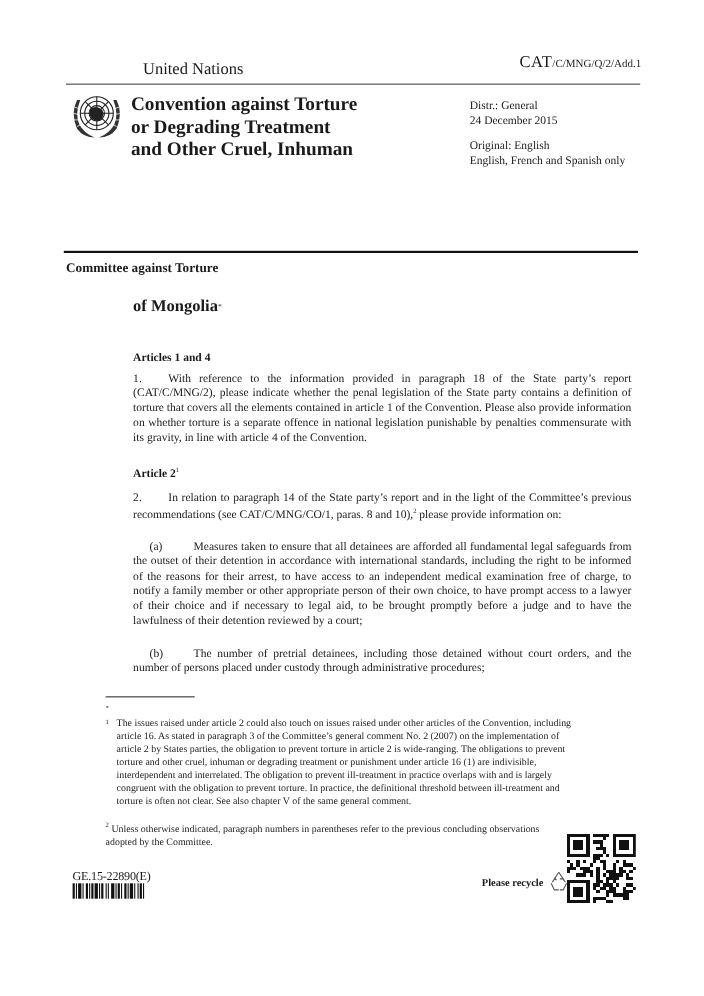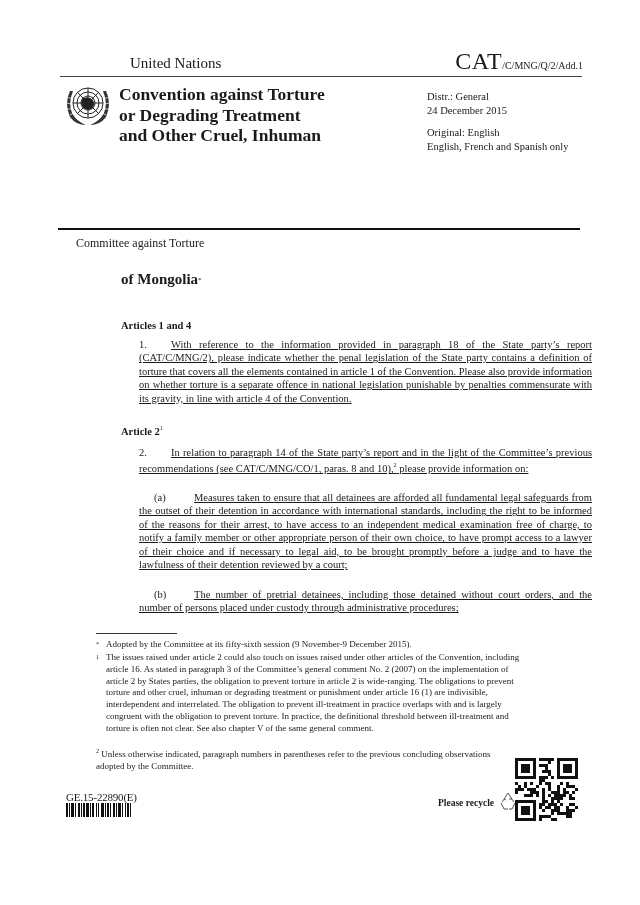--- a/index.html
+++ b/index.html
@@ -3,35 +3,35 @@
 <meta charset="utf-8">
 <style>
   html, body { margin: 0; padding: 0; }
   body {
     width: 640px; height: 905px; background: #ffffff; position: relative;
     font-family: "Liberation Serif", serif; color: #1a1a1a; overflow: hidden;
   }
   .abs { position: absolute; }
   .un-label { left: 130px; top: 55px; font-size: 15px; }
   .symbol { right: 57px; top: 48px; white-space: nowrap; }
-  .symbol .big { font-size: 24px; letter-spacing: 0.5px; }
+  .symbol .big { font-size: 15px; letter-spacing: 0.5px; }
   .symbol .small { font-size: 10px; }
   .rule-top { left: 60px; top: 76px; width: 522px; height: 1px; background: #444; }
   .logo { left: 60px; top: 81px; width: 56px; height: 50px; }
   .conv-title { left: 119px; top: 84px; font-size: 17.5px; font-weight: bold; line-height: 20.5px; }
   .distr { left: 427px; top: 90px; font-size: 10.5px; line-height: 13.5px; }
   .distr .gap { height: 9px; }
   .rule-thick { left: 58px; top: 228px; width: 522px; height: 2px; background: #111; }
-  .committee { left: 76px; top: 236px; font-size: 12px; font-weight: normal; text-align: center; }
+  .committee { left: 60px; top: 236px; font-size: 12px; font-weight: bold; text-align: center; }
   .list-title { left: 121px; top: 270px; font-size: 15px; font-weight: bold; line-height: 18px; }
   .list-title sup { font-size: 7px; font-weight: normal; vertical-align: 2px; }
   .h-art { font-size: 10.5px; font-weight: bold; }
   .h-art sup { font-size: 6px; font-weight: normal; }
   .body-text {
-    left: 139px; width: 453px; font-size: 10.5px; line-height: 13.4px; text-align: justify; text-decoration: underline;
+    left: 121px; width: 453px; font-size: 10.5px; line-height: 13.4px; text-align: justify;
   }
   .body-text .num { display: inline-block; width: 32px; }
   .body-text .sub { display: inline-block; width: 40px; padding-left: 15px; }
   .body-text sup { font-size: 6px; }
   .fn-rule { left: 96px; top: 633px; width: 81px; height: 1px; background: #333; }
   .fn { left: 106px; width: 414px; font-size: 9px; line-height: 11.8px; }
   .fn .mark { position: absolute; left: -10px; font-size: 6px; top: 0; }
   .symbolno { left: 66px; top: 791px; font-size: 11px; letter-spacing: -0.2px; }
   .barcode { left: 66px; top: 803px; width: 108px; height: 14px; display: flex; }
   .barcode span { display: block; height: 100%; background: #111; }
@@ -118,21 +118,20 @@
 </div>
 
 <div class="abs body-text" style="top:588px;">
   <span class="sub">(b)</span><span>The number of pretrial detainees, including those detained without court orders, and the number of persons placed under custody through administrative procedures;</span>
 </div>
 
 <div class="abs fn-rule"></div>
 
 <div class="abs fn" style="top:639px;">
   <span class="mark">*</span>
-  <span>Adopted by the Committee at its fifty-sixth session (9 November-9 December 2015).</span>
 </div>
 <div class="abs fn" style="top:652px;">
   <span class="mark">1</span>
   <span>The issues raised under article 2 could also touch on issues raised under other articles of the Convention, including article 16. As stated in paragraph 3 of the Committee’s general comment No. 2 (2007) on the implementation of article 2 by States parties, the obligation to prevent torture in article 2 is wide-ranging. The obligations to prevent torture and other cruel, inhuman or degrading treatment or punishment under article 16 (1) are indivisible, interdependent and interrelated. The obligation to prevent ill-treatment in practice overlaps with and is largely congruent with the obligation to prevent torture. In practice, the definitional threshold between ill-treatment and torture is often not clear. See also chapter V of the same general comment.</span>
 </div>
 <div class="abs fn" style="top:746px; left:96px; width:424px;">
   <sup style="font-size:6px;">2</sup>
   <span>Unless otherwise indicated, paragraph numbers in parentheses refer to the previous concluding observations adopted by the Committee.</span>
 </div>
 

